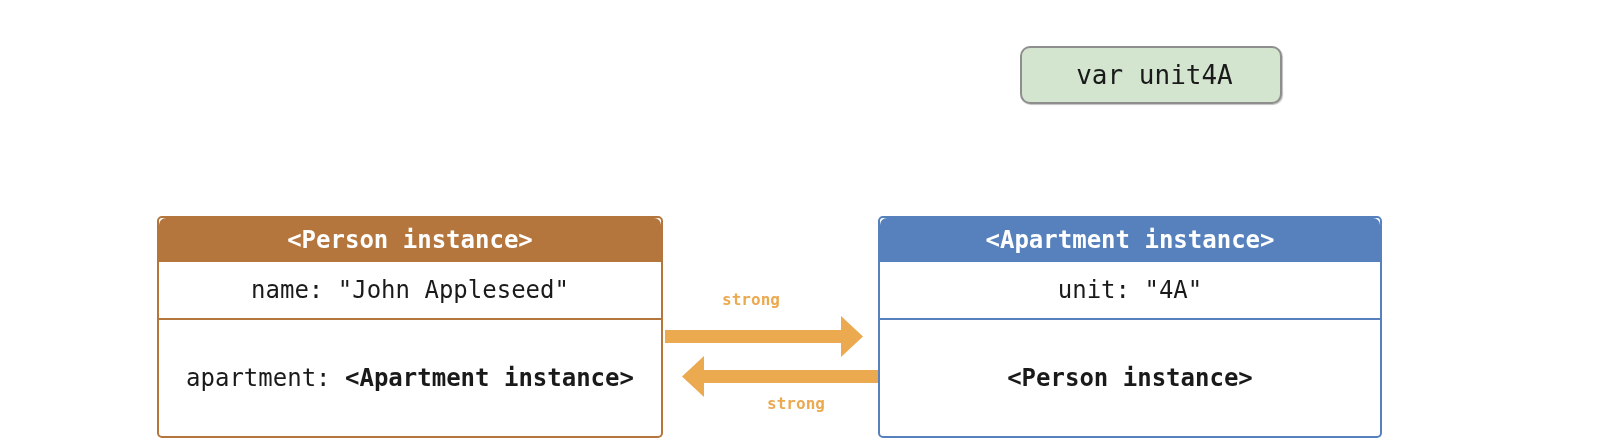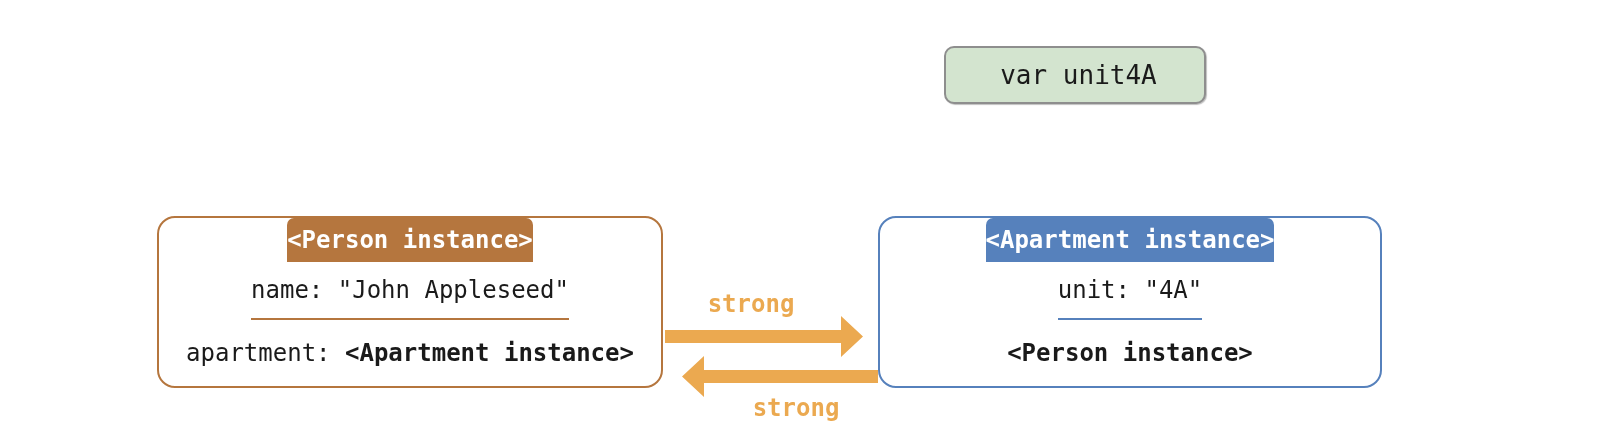--- a/index.html
+++ b/index.html
@@ -26,35 +26,34 @@
     border: 2px solid #8e8e8e;
     border-radius: 10px;
     box-shadow: 1px 1px 1px rgba(0,0,0,0.25);
     display: flex;
     align-items: center;
     justify-content: center;
     font-size: 26px;
     box-sizing: border-box;
   }
   .var-box.john   { left: 280px;  top: 46px; }
-  .var-box.unit4a { left: 944px; top: 46px; padding-left: 7px; }
+  .var-box.unit4a { left: 1020px; top: 46px; padding-left: 7px; }
 
   
   .instance-box {
     position: absolute;
     top: 216px;
     width: 506px;
-    height: 172px;
-    border-radius: 18px;
+    height: 222px;
+    border-radius: 5px;
     background: #ffffff;
     box-sizing: border-box;
     display: flex;
     flex-direction: column;
     overflow: hidden;
-    align-items: center;
   }
   .instance-box.person {
     left: 157px;
     border: 2px solid #b5763e;
   }
   .instance-box.apartment {
     left: 878px;
     width: 504px;
     border: 2px solid #5681bc;
   }
@@ -95,21 +94,21 @@
     left: 0;
     top: 0;
     pointer-events: none;
   }
 
   
   .strong-label {
     position: absolute;
     width: 96px;
     text-align: center;
-    font-size: 24px;
+    font-size: 16px;
     font-weight: bold;
     color: #eba950;
   }
   .strong-label.top    { left: 703px; top: 290px; }
   .strong-label.bottom { left: 748px; top: 394px; }
 </style>
 </head>
 <body>
 
 <div class="canvas">

